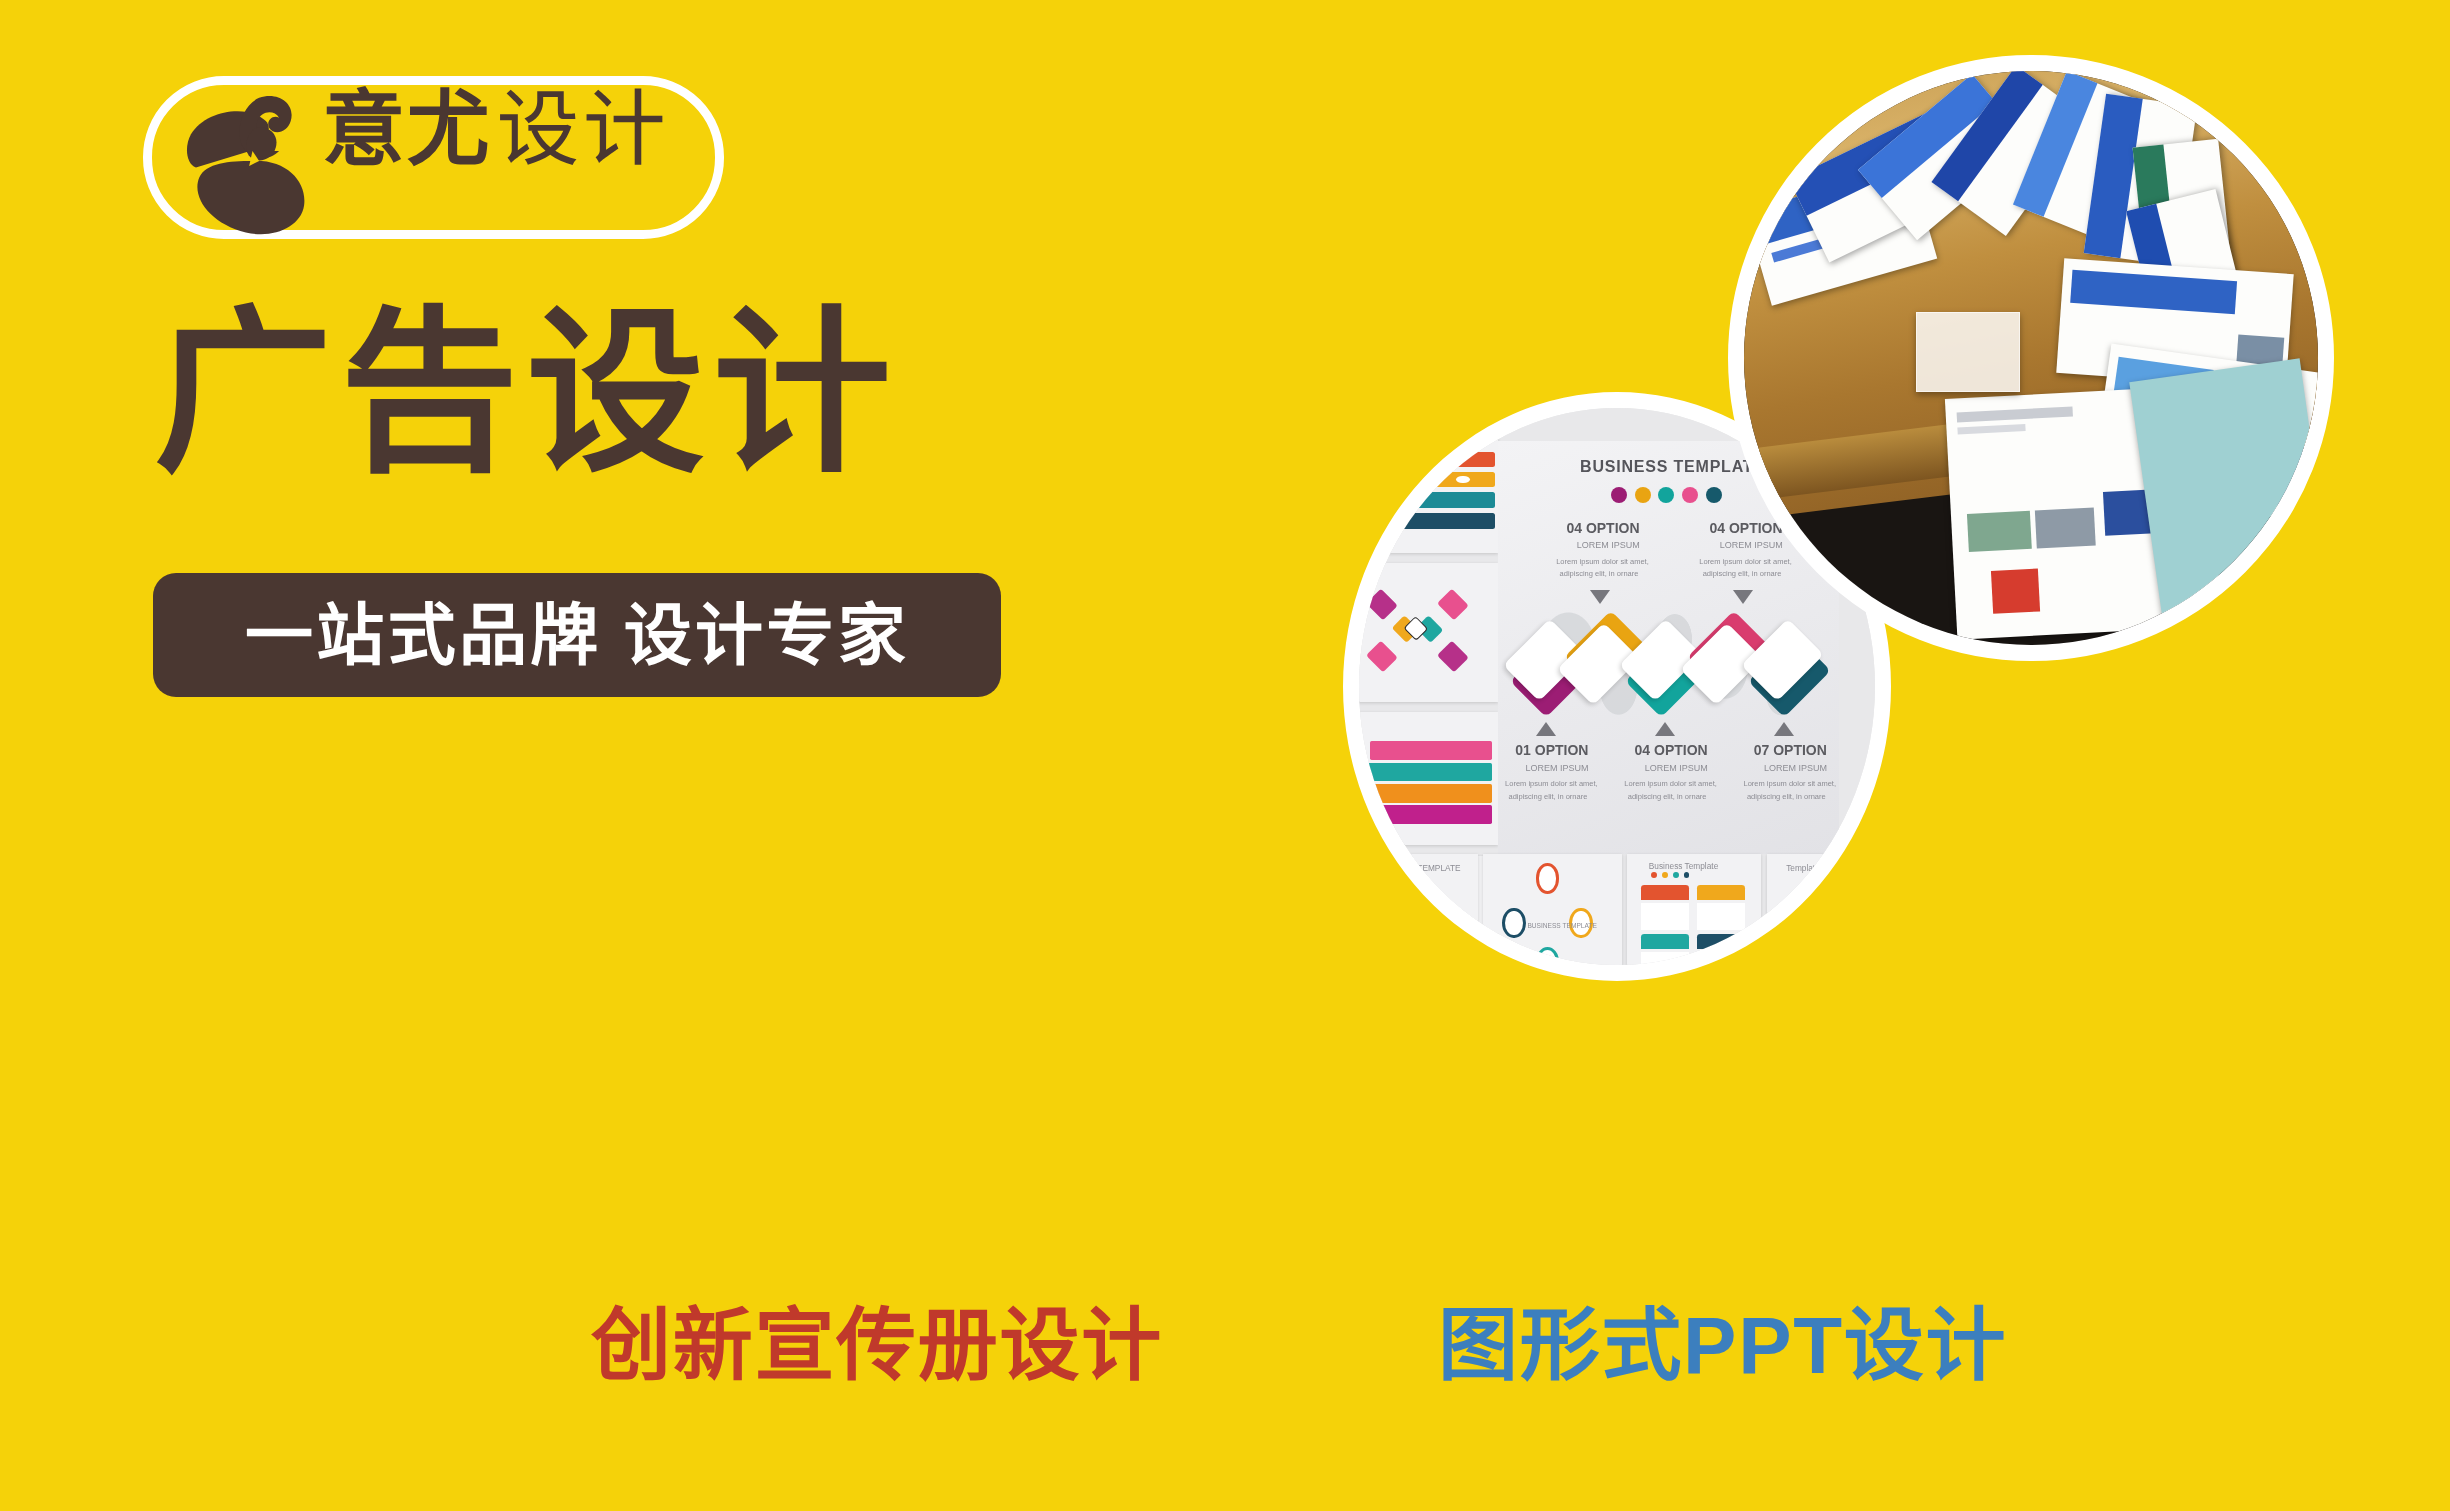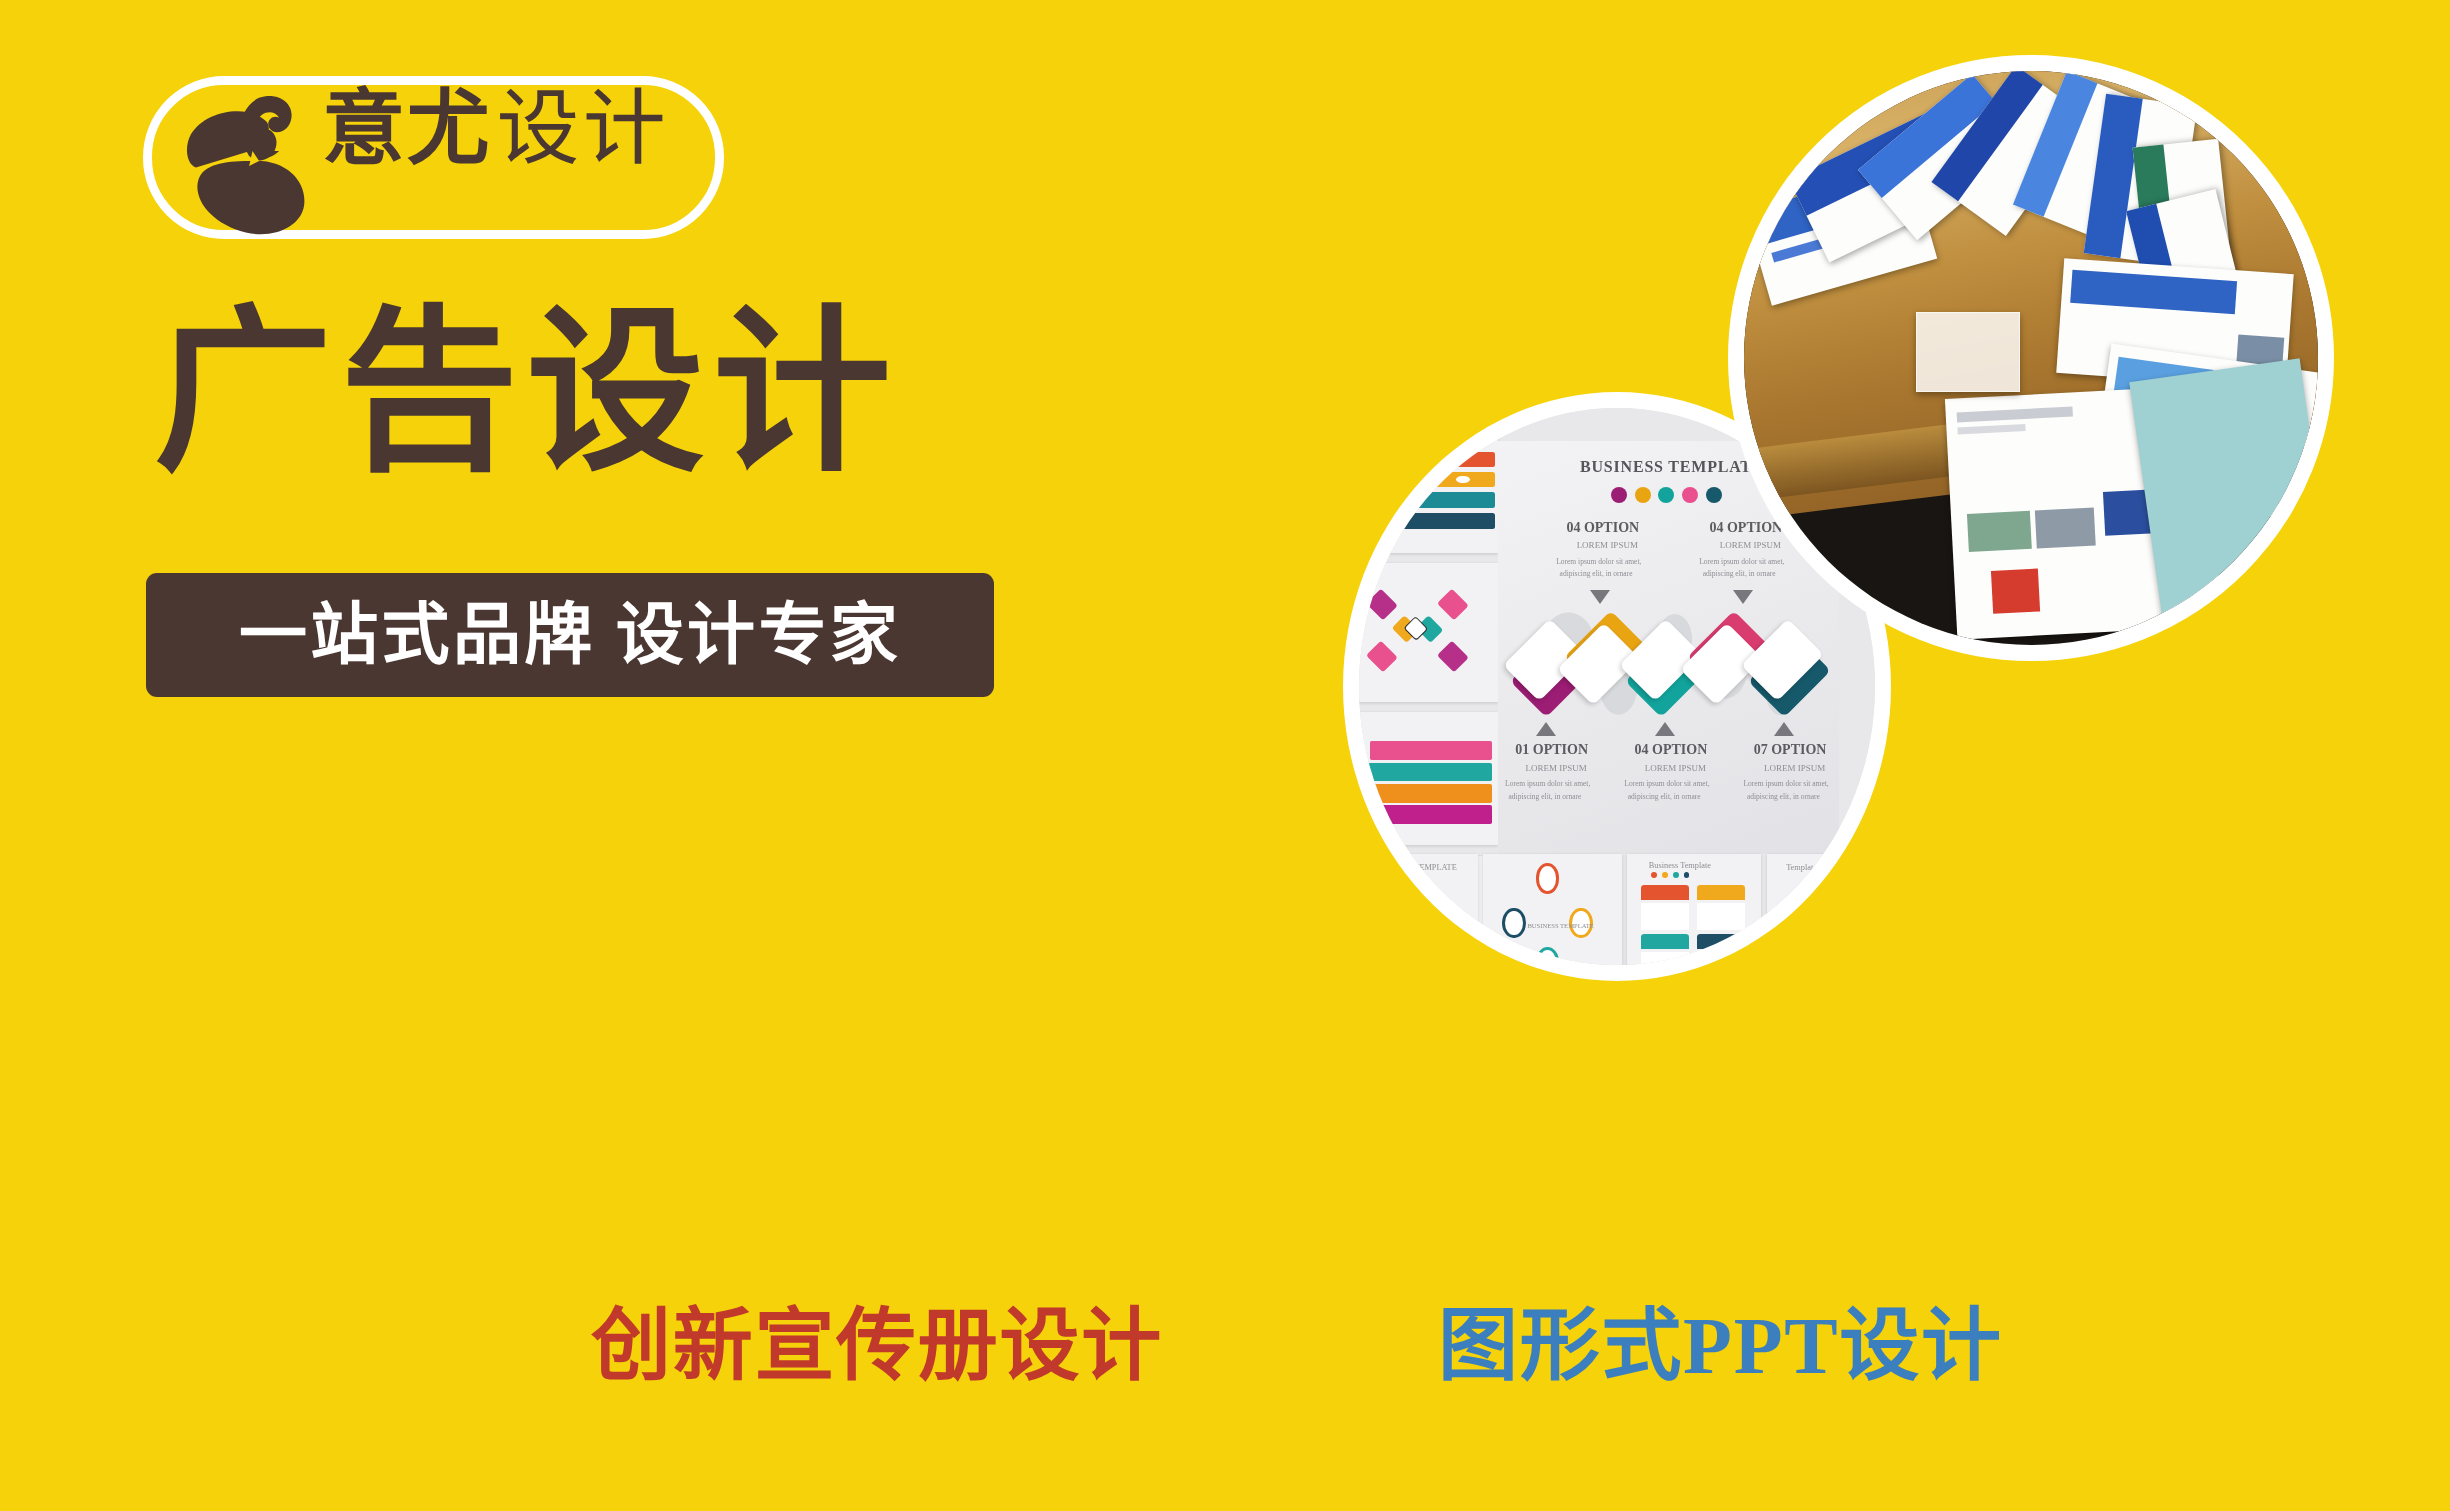--- a/index.html
+++ b/index.html
@@ -3,21 +3,21 @@
 <meta charset="utf-8">
 <title>广告设计 Banner</title>
 <style>
   html,body{margin:0;padding:0;background:#ffffff;}
   *{box-sizing:border-box;}
   .stage{
     position:relative;
     width:2450px;height:1511px;
     overflow:hidden;
     background:#F5D209;
-    font-family:Liberation Serif, serif;
+    font-family:Liberation Sans, sans-serif;
   }
 
   
   .logo-frame{
     position:absolute;left:143px;top:76px;width:581px;height:163px;
     border:9px solid #ffffff;border-radius:81px;
   }
   .logo-mark{
     position:absolute;left:166px;top:81px;width:158px;height:154px;
   }
@@ -38,22 +38,22 @@
     font-size:45px;font-weight:400;color:#4A3731;letter-spacing:0.8px;line-height:1;
   }
 
   
   .headline{
     position:absolute;left:154px;top:305px;
     font-size:178px;font-weight:bold;color:#4A3731;
     letter-spacing:8.3px;line-height:1;white-space:nowrap;
   }
   .pill{
-    position:absolute;left:146px;top:573px;width:848px;height:124px;
-    background:#4A3731;border-radius:11px;
+    position:absolute;left:153px;top:573px;width:848px;height:124px;
+    background:#4A3731;border-radius:23px;
     display:flex;align-items:center;justify-content:center;
   }
   .pill-text{
     font-size:68px;font-weight:bold;color:#ffffff;letter-spacing:3.3px;line-height:1;
     white-space:nowrap;
   }
 
   
   .circle{
     position:absolute;border-radius:50%;

